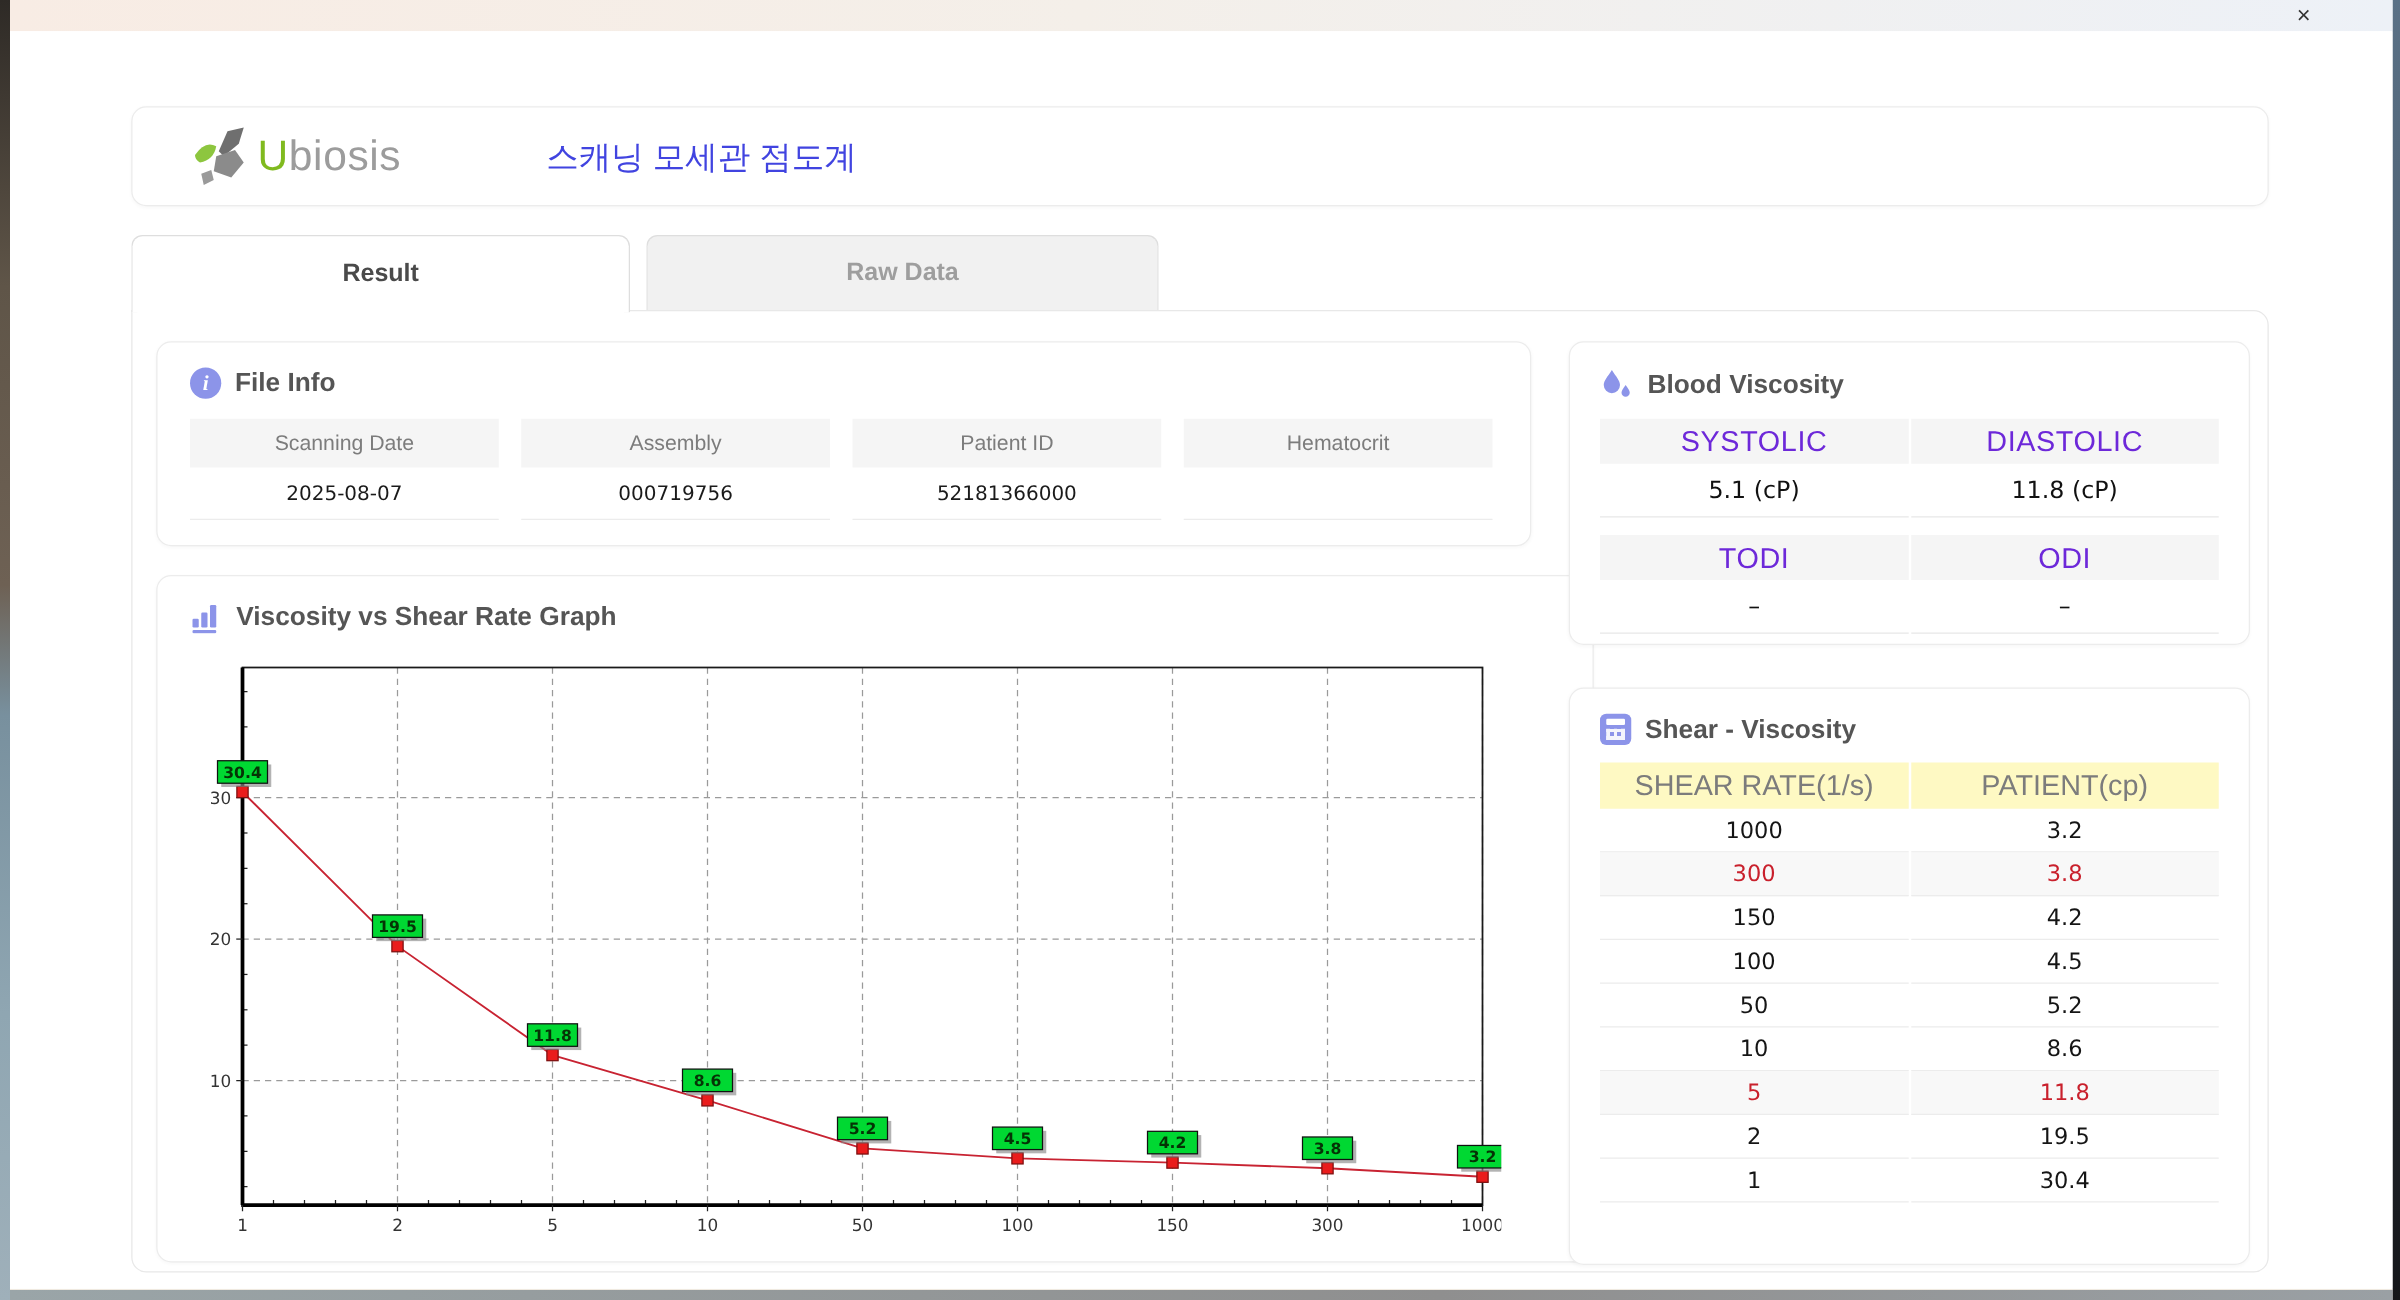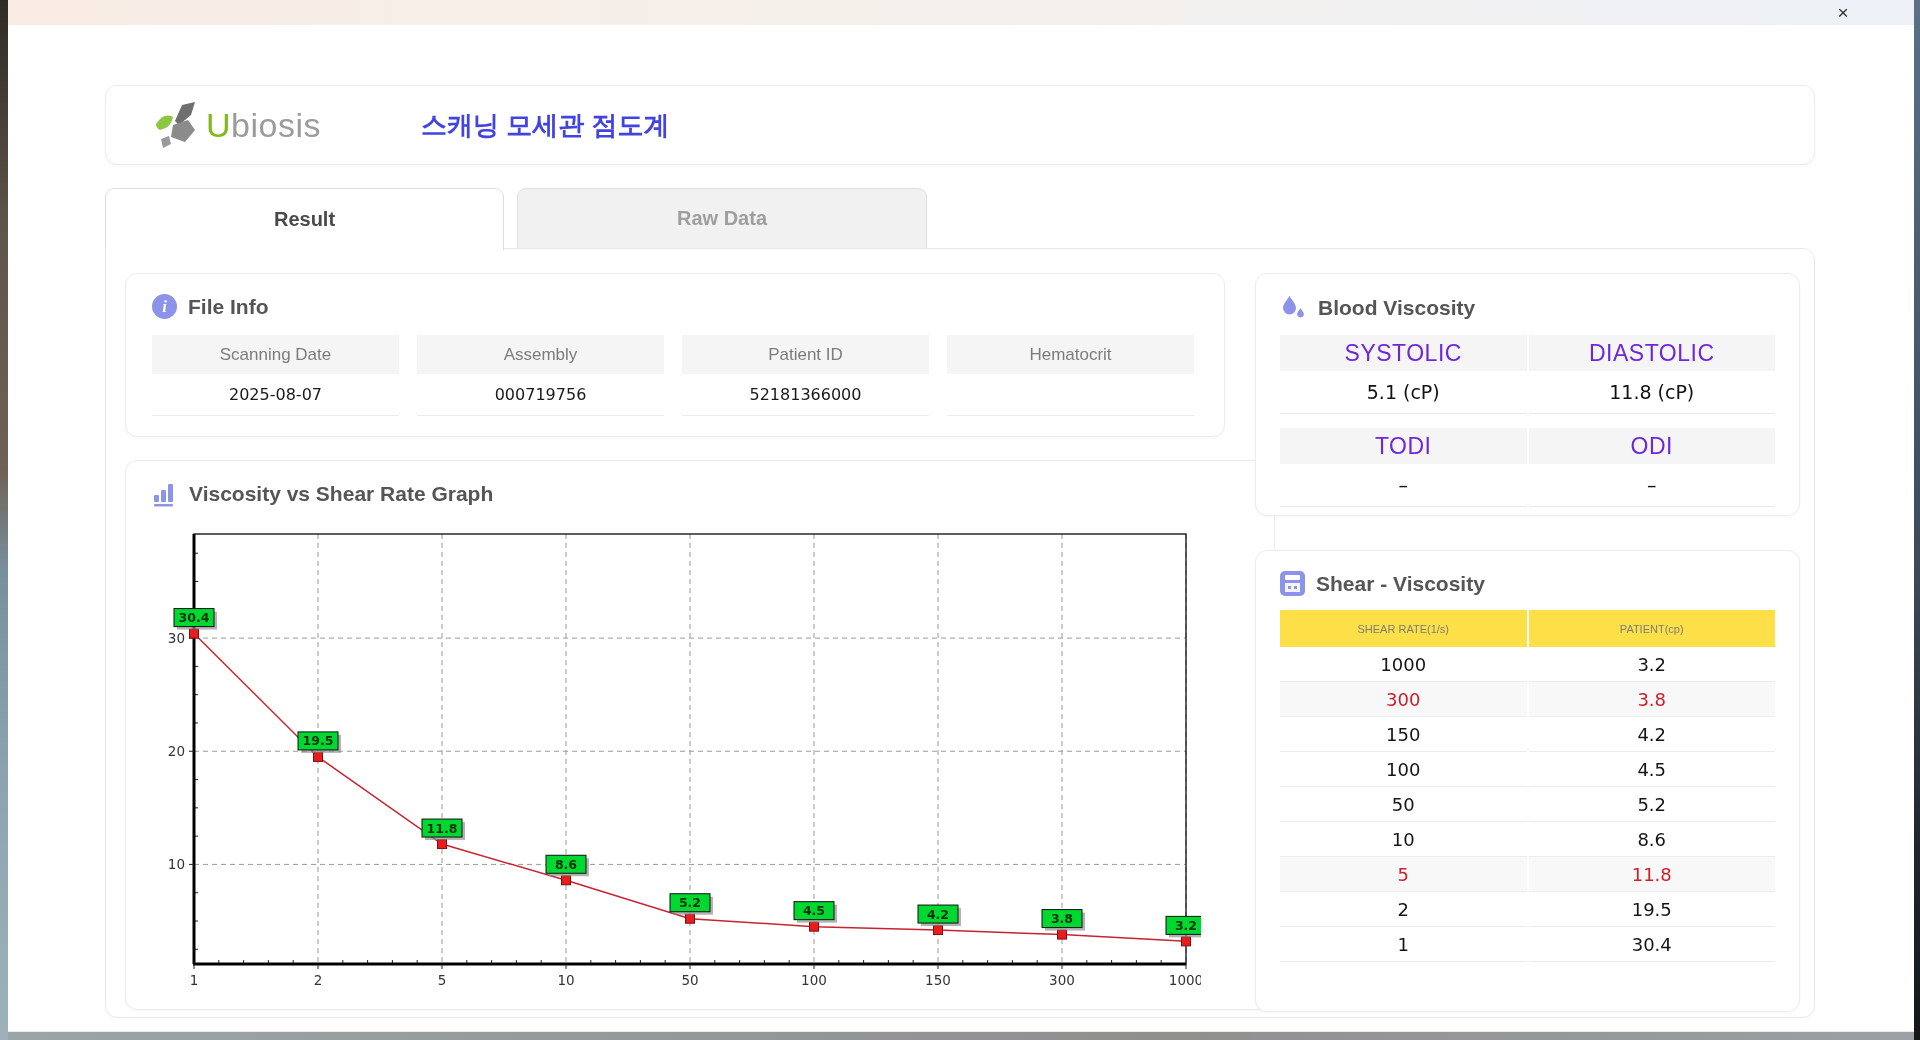--- a/index.html
+++ b/index.html
@@ -16,29 +16,29 @@
   .band-bottom { position:absolute; left:8px; bottom:0; right:6px; height:9px;
     border-top:1px solid #efe9e0;
     background:linear-gradient(to right,#9aa5a8,#8f8f8f 60%,#9aa0a4); }
   .close-btn { position:absolute; right:59px; top:1px; width:24px; height:24px;
     display:flex; align-items:center; justify-content:center;
     font-size:19px; color:#333; cursor:pointer; }
 
   .page { position:absolute; left:8px; top:25px; right:6px; bottom:9px; background:#fff; }
 
   .card { position:absolute; background:#fff; border:1px solid #ececec; border-radius:12px;
-    box-shadow:0 1px 3px rgba(0,0,0,0.03); }
+    box-shadow:0 1px 3px rgba(0,0,0,0.03);gap:16px; }
 
   
   .header-card { left:97px; top:60px; width:1710px; height:80px; display:flex; align-items:center; }
   .logo-wrap { display:flex; align-items:center; margin-left:42px; }
   .logo-text { font-size:34px; letter-spacing:0.5px; font-weight:500; }
   .logo-u { color:#80ba1f; }
   .logo-rest { color:#9c9c9c; }
-  .app-title { margin-left:100px; font-size:26px; font-weight:bold; color:#4144e0; }
+  .app-title { margin-left:100px; font-size:26px; font-weight:normal; color:#4144e0; }
 
   
   .tab { position:absolute; top:163px; display:flex; align-items:center; justify-content:center;
     font-size:20px; font-weight:bold; border:1px solid #dedede; border-bottom:none;
     border-radius:9px 9px 0 0; cursor:pointer; }
   .tab-active { left:97px; width:399px; height:62px; background:#fff; color:#4a4a4a; z-index:3; }
   .tab-inactive { left:509px; width:410px; height:60px; background:#f1f1f1; color:#9e9e9e; z-index:1; }
 
   .content-container { position:absolute; left:97px; top:223px; width:1710px; height:770px;
     border:1px solid #e8e8e8; border-radius:0 12px 12px 12px; background:#fff; }
@@ -66,22 +66,22 @@
   .bv-card { left:1247px; top:248px; width:545px; height:243px; padding:20px 24px; }
   .pair-table { margin-top:14px; display:grid; grid-template-columns:1fr 1fr; column-gap:2px; }
   .pair-label { height:36px; background:#f5f5f5; display:flex; align-items:center; justify-content:center;
     font-size:23px; color:#6d28d9; letter-spacing:0.5px; }
   .pair-value { height:43px; display:flex; align-items:center; justify-content:center;
     font-family:"DejaVu Sans", sans-serif; font-size:19px; color:#111; border-bottom:1px solid #e8e8e8; }
 
   .sv-card { left:1247px; top:525px; width:545px; height:462px; padding:20px 24px; }
   .sv-table { margin-top:14px; }
   .sv-hrow { display:grid; grid-template-columns:1fr 1fr; column-gap:2px; }
-  .sv-hcell { height:37px; background:#fde047; display:flex; align-items:center; justify-content:center;
-    font-size:11px; color:#7c7c7c; }
+  .sv-hcell { height:37px; background:#fef9c3; display:flex; align-items:center; justify-content:center;
+    font-size:23px; color:#7c7c7c; }
   .sv-row { display:grid; grid-template-columns:1fr 1fr; column-gap:2px; }
   .sv-cell { height:35px; display:flex; align-items:center; justify-content:center;
     font-family:"DejaVu Sans", sans-serif; font-size:18px; color:#151515; border-bottom:1px solid #ececec; }
   .sv-row.alert .sv-cell { color:#c9202c; background:#f8f8f8; }
 
   .drops-icon svg, .bars-icon svg, .calc-icon { display:block; }
   .calc-icon { width:25px; height:25px; border-radius:5px; background:#8c94e9; position:relative; }
   .calc-icon:before { content:""; position:absolute; left:5px; top:4px; right:5px; height:5px; background:#fff; border-radius:1px; }
   .calc-icon:after { content:""; position:absolute; left:5px; top:12px; right:5px; bottom:4px;
     background:

